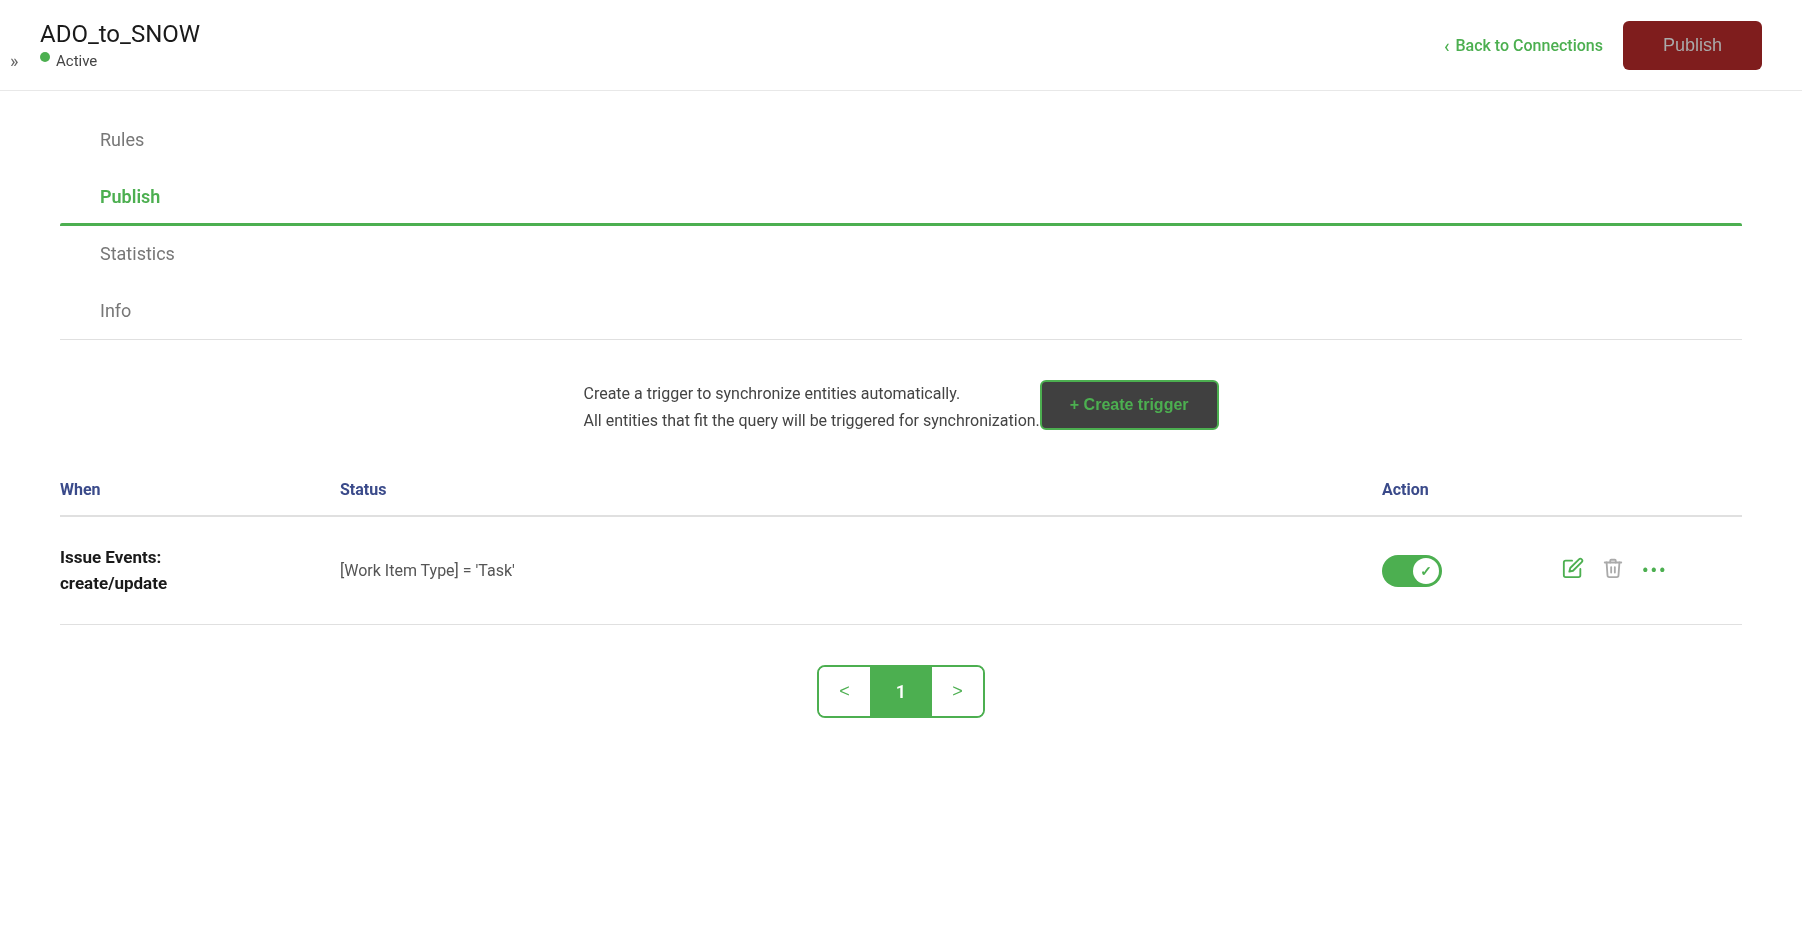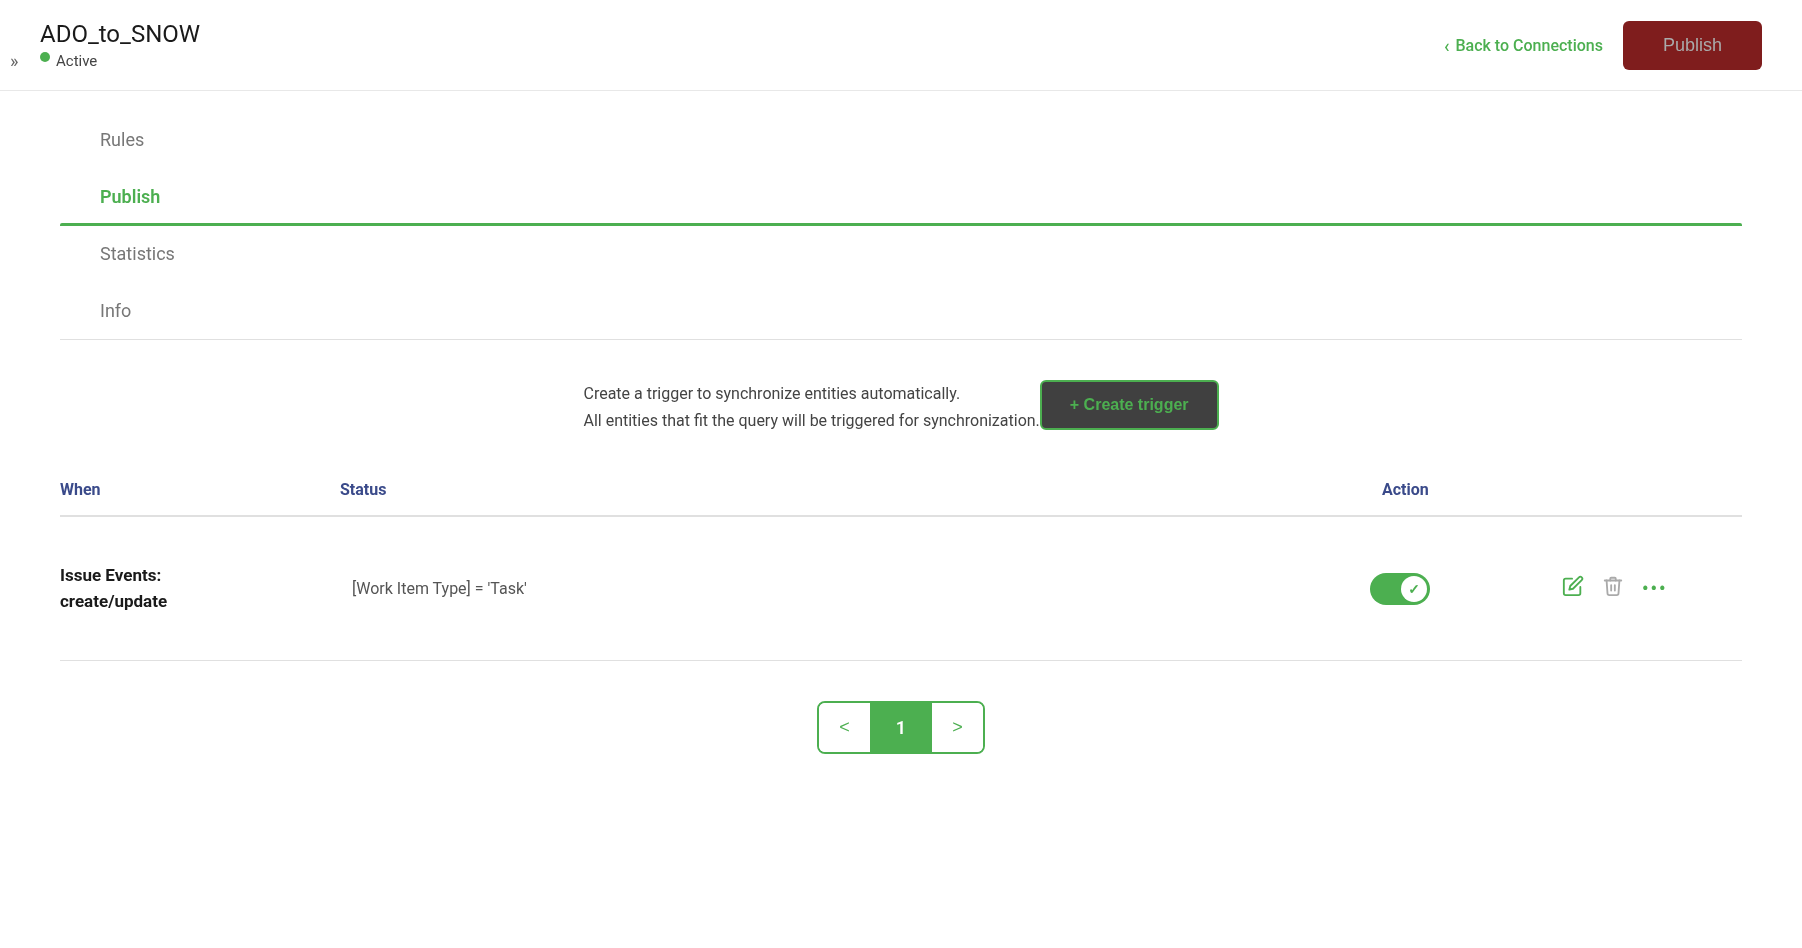--- a/index.html
+++ b/index.html
@@ -153,24 +153,23 @@
       border-bottom: 2px solid #e0e0e0;
     }
     .table-col-header {
       font-size: 16px;
       font-weight: 700;
       color: #3a4a8a;
     }
     .table-row {
       display: grid;
       grid-template-columns: 280px 1fr 180px 180px;
-      padding: 46px 0;
+      padding: 28px 0;
       border-bottom: 1px solid #e0e0e0;
       align-items: center;
-      gap: 12px;
     }
     .trigger-when {
       font-size: 17px;
       font-weight: 700;
       color: #1a1a1a;
       line-height: 1.5;
     }
     .trigger-if {
       font-size: 16px;
       color: #555;

